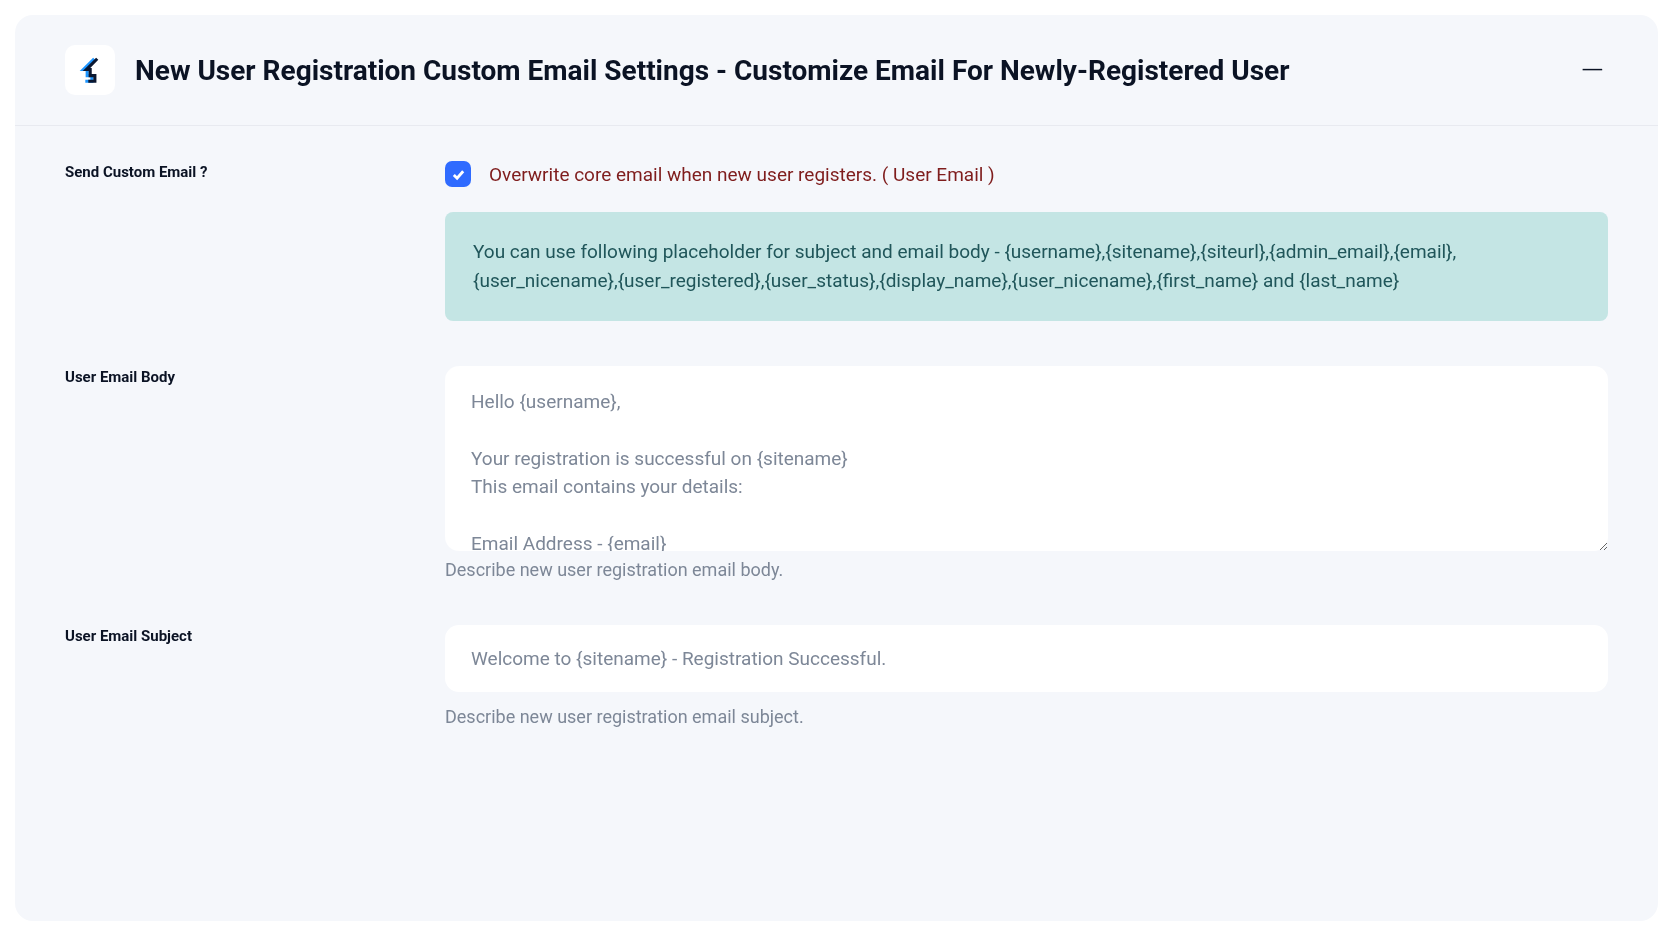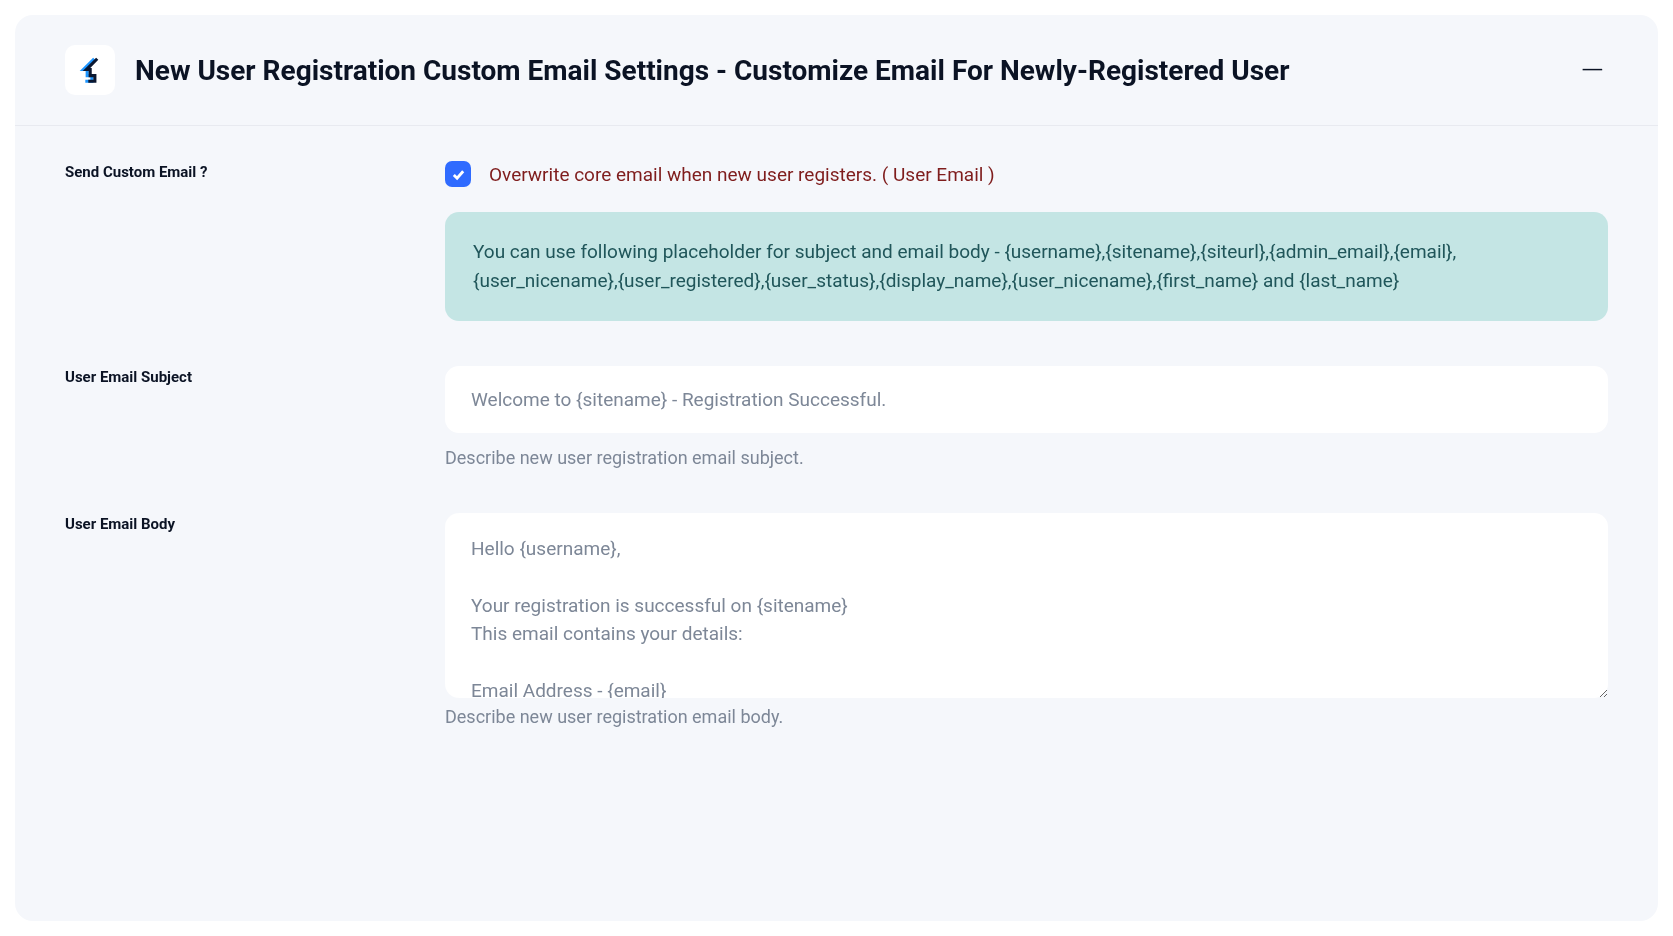--- a/index.html
+++ b/index.html
@@ -119,21 +119,21 @@
       fill: none;
     }
 
     .checkbox-label {
       font-size: 19px;
       color: #7f1d1d;
     }
 
     .info-box {
       background: #c4e5e4;
-      border-radius: 14px;
+      border-radius: 8px;
       padding: 25px 28px;
       font-size: 19px;
       color: #20565a;
       line-height: 1.55;
     }
 
     .text-input {
       width: 100%;
       background: #ffffff;
       border: none;
@@ -212,36 +212,36 @@
                 <polyline points="3,8.5 6.5,12 13,4.5"></polyline>
               </svg>
           </div>
           <span class="checkbox-label">Overwrite core email when new user registers. ( User Email )</span>
         </div>
         <div class="info-box">You can use following placeholder for subject and email body - {username},{sitename},{siteurl},{admin_email},{email},{user_nicename},{user_registered},{user_status},{display_name},{user_nicename},{first_name} and {last_name}</div>
       </div>
     </div>
 
     <div class="form-row">
+      <div class="form-label">User Email Body</div>
+      <div class="form-control">
+        <div class="textarea-wrap">
+          <textarea class="textarea" style="">Hello {username},
+
+Your registration is successful on {sitename}
+This email contains your details:
+
+Email Address - {email}</textarea>
+        </div>
+        <div class="helper-below-textarea">Describe new user registration email body.</div>
+      </div>
+    </div>
+
+    <div class="form-row">
       <div class="form-label">User Email Subject</div>
       <div class="form-control">
         <input type="text" class="text-input" value="Welcome to {sitename} - Registration Successful." style="">
         <div class="helper-text">Describe new user registration email subject.</div>
       </div>
     </div>
 
-    <div class="form-row">
-      <div class="form-label">User Email Body</div>
-      <div class="form-control">
-        <div class="textarea-wrap">
-          <textarea class="textarea" style="">Hello {username},
-
-Your registration is successful on {sitename}
-This email contains your details:
-
-Email Address - {email}</textarea>
-        </div>
-        <div class="helper-below-textarea">Describe new user registration email body.</div>
-      </div>
-    </div>
-
   </div>
 </div>
 
 </body></html>

